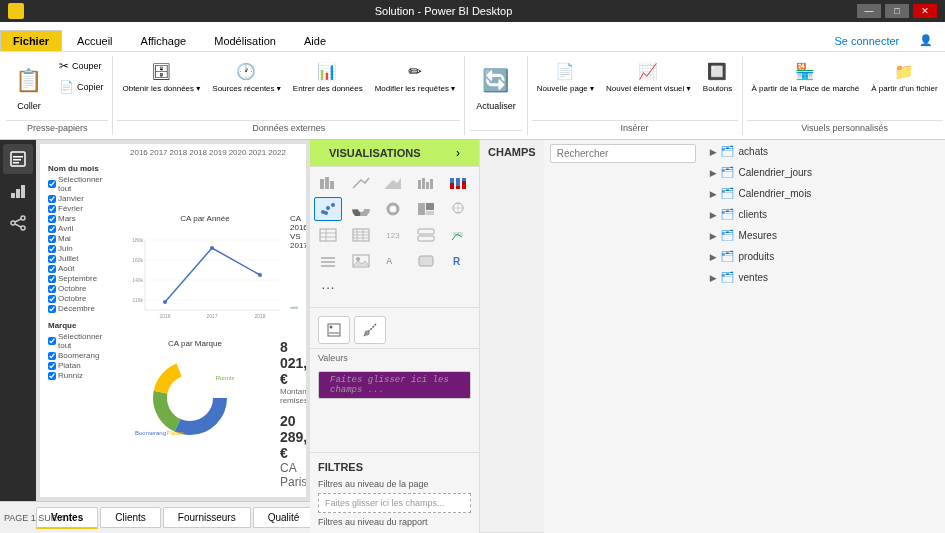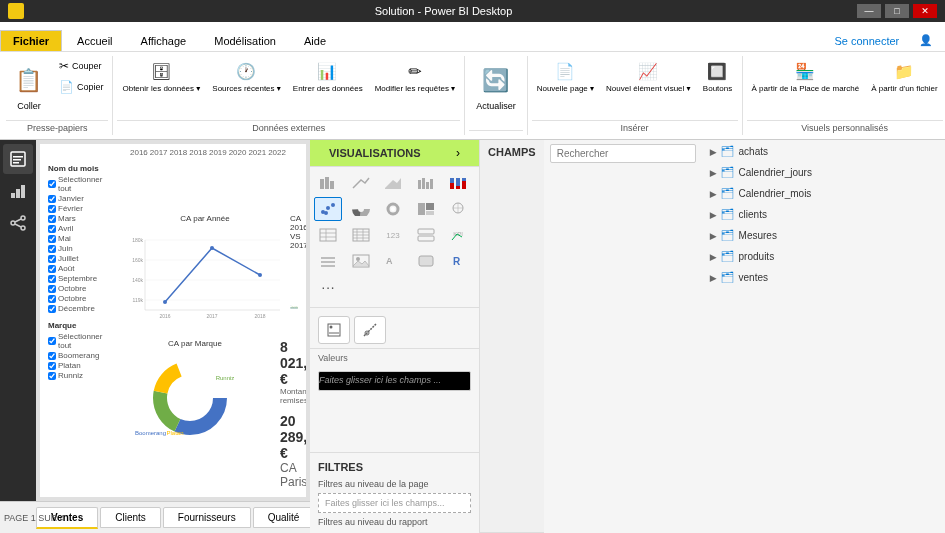--- a/index.html
+++ b/index.html
@@ -84,21 +84,21 @@
     #viz-icons-grid { padding: 4px; display: grid; grid-template-columns: repeat(5, 1fr); gap: 2px; }
     .viz-icon { width: 28px; height: 24px; display: flex; align-items: center; justify-content: center; cursor: pointer; border: 1px solid transparent; border-radius: 2px; font-size: 11px; color: #555; }
     .viz-icon.selected { background: #ddeeff; border-color: #0078d4; }
     #viz-divider { border: none; border-top: 1px solid #ddd; margin: 4px 0; }
     #viz-special-icons { display: flex; gap: 4px; padding: 4px 8px; }
     .viz-special-icon { width: 32px; height: 28px; display: flex; align-items: center; justify-content: center; border: 1px solid #ccc; border-radius: 3px; cursor: pointer; font-size: 12px; background: #fff; }
 
     
     #drill-section { padding: 4px 8px; border-top: 1px solid #ddd; }
     .drill-label { font-size: 9px; color: #666; margin-bottom: 8px; }
-    .drill-field { background: #000000; border: 1px solid #ccc; border-radius: 2px; padding: 3px 0; font-size: 9px; color: #555; min-height: 20px; }
+    .drill-field { background: #701a75; border: 1px solid #ccc; border-radius: 2px; padding: 3px 11px; font-size: 9px; color: #555; min-height: 20px; font-family: Liberation Mono, monospace; }
     .drill-placeholder { color: #999; font-style: italic; font-size: 9px; }
 
     
     #filters-section { padding: 4px 8px; border-top: 1px solid #ddd; margin-top: auto; }
     #filters-title { font-size: 11px; font-weight: 600; color: #333; padding: 4px 0; }
     .filter-page-text { font-size: 9px; color: #555; padding: 2px 0; }
     .filter-drop-zone { background: #fff; border: 1px dashed #aaa; padding: 4px 6px; font-size: 9px; color: #999; margin-top: 2px; }
     .filter-report-text { font-size: 9px; color: #555; padding: 4px 0 2px; }
 
     

